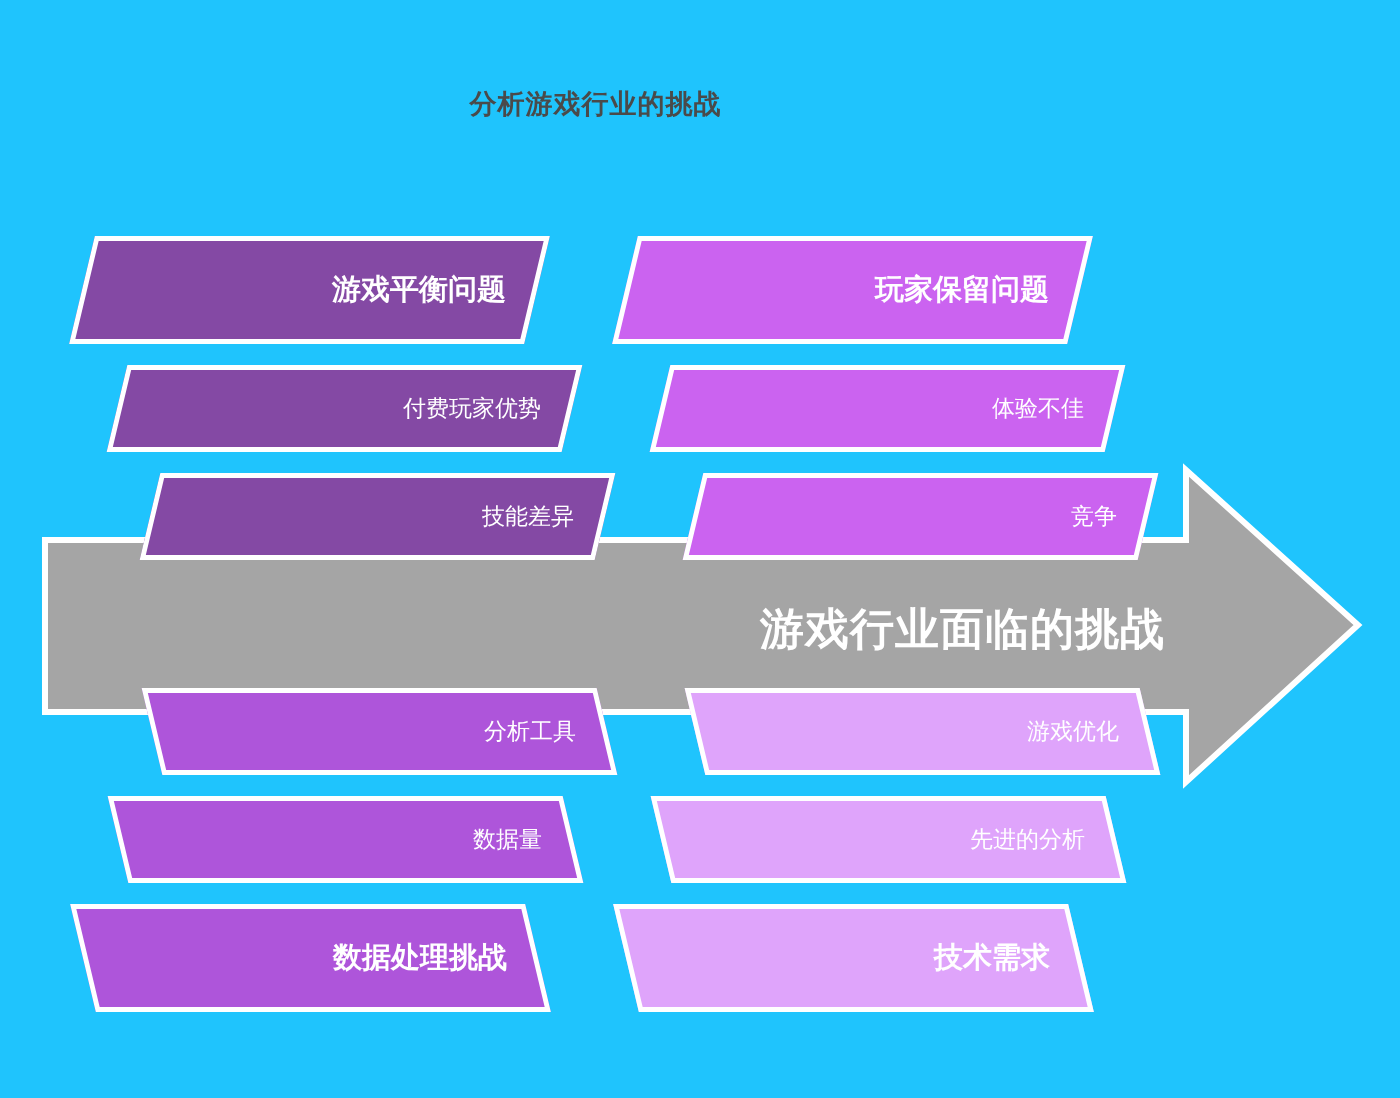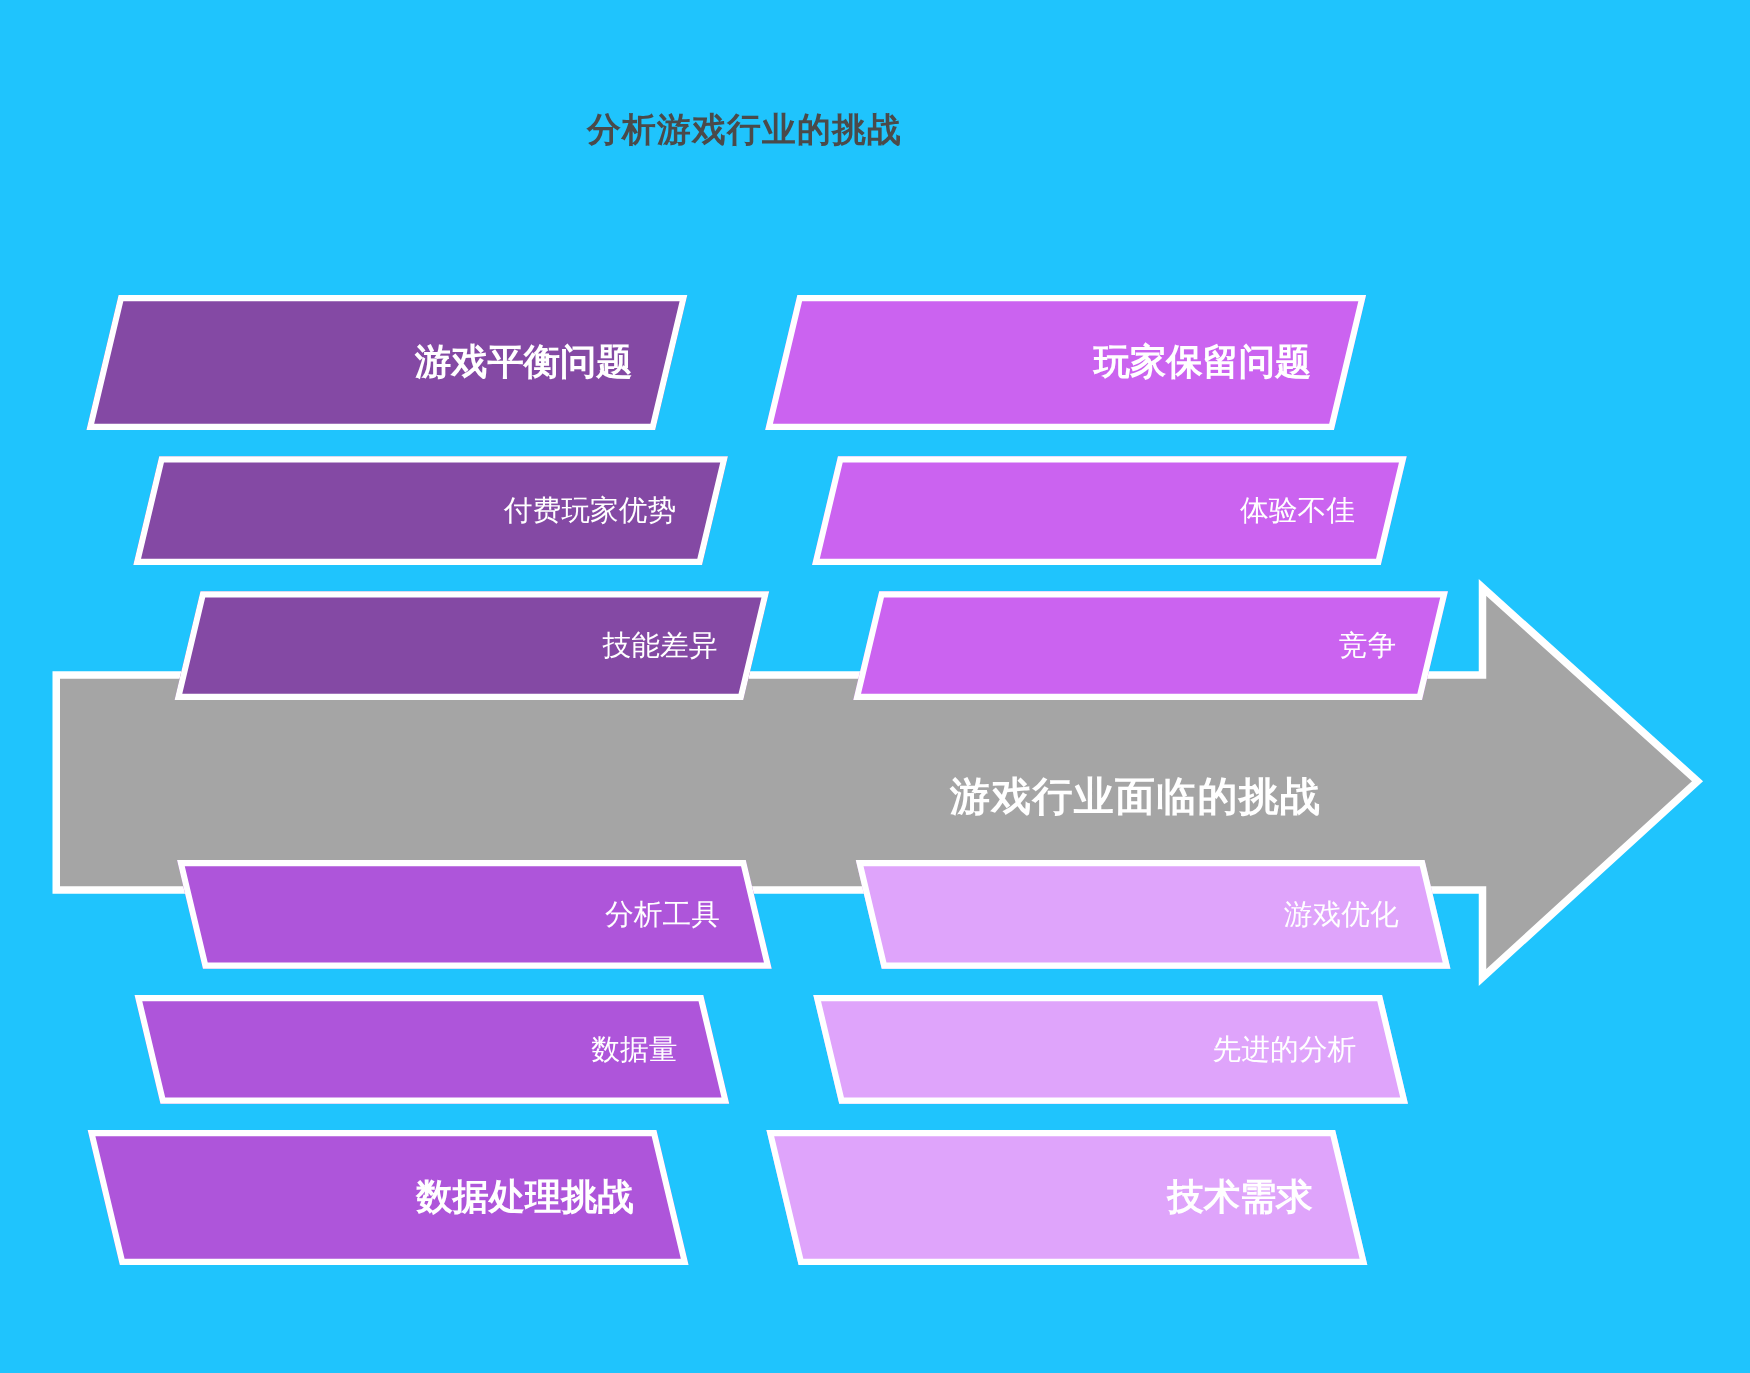--- a/index.html
+++ b/index.html
@@ -41,22 +41,22 @@
     left: 0;
     top: 0;
     width: 1400px;
     height: 1098px;
     pointer-events: none;
   }
 
   #arrow-label {
     position: absolute;
     left: 760px;
-    top: 616px;
-    font-size: 32px;
+    top: 600px;
+    font-size: 44px;
     font-weight: bold;
     color: #ffffff;
     white-space: nowrap;
     letter-spacing: 1px;
   }
 
   
   .pgram {
     position: absolute;
     box-sizing: border-box;

